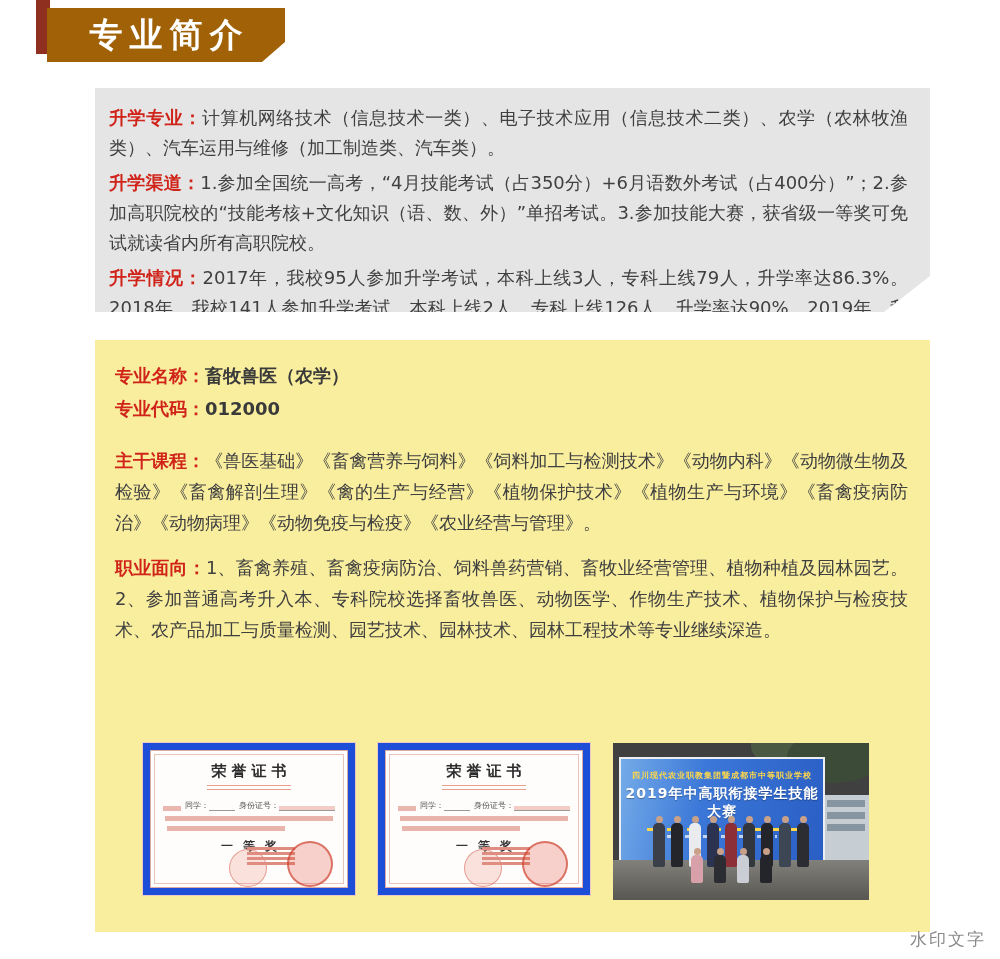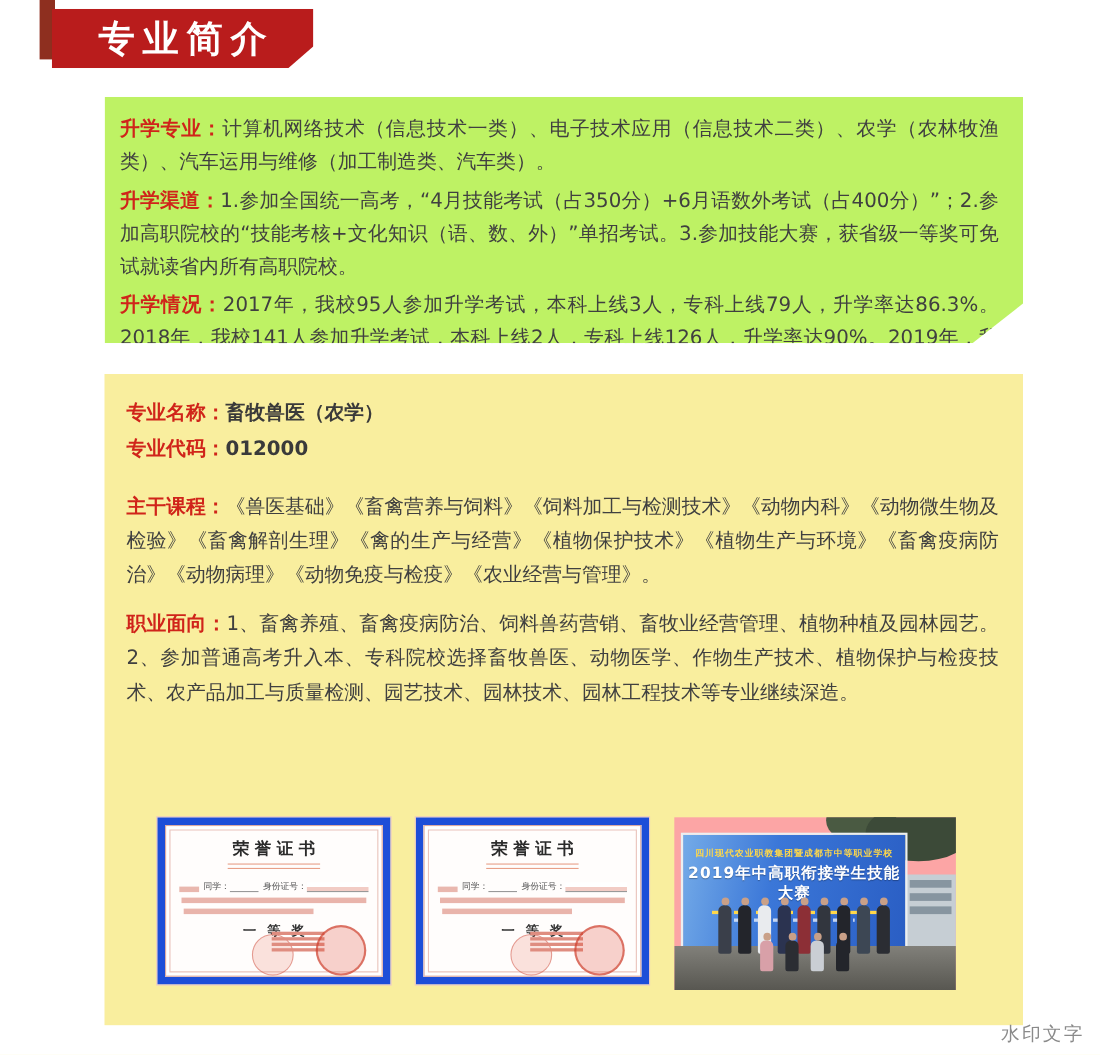--- a/index.html
+++ b/index.html
@@ -5,29 +5,29 @@
   html,body{margin:0;padding:0;}
   body{
     width:1000px;height:959px;position:relative;overflow:hidden;
     background:#ffffff;
     font-family:"DejaVu Sans","Liberation Sans",sans-serif;
   }
   
   .ribbon-wrap{position:absolute;left:36px;top:0;}
   .ribbon-back{position:absolute;left:0;top:0;width:14px;height:54px;background:#8e2f1f;}
   .ribbon{
-    position:absolute;left:11px;top:8px;width:238px;height:54px;background:#b91c1c;
+    position:absolute;left:11px;top:8px;width:238px;height:54px;background:#a16207;
     clip-path:polygon(0 0,100% 0,100% calc(100% - 20px),calc(100% - 23px) 100%,0 100%);
     display:flex;align-items:center;justify-content:center;
     color:#fff;font-size:33px;font-weight:bold;letter-spacing:7px;text-indent:7px;
   }
   
   .pink-box{
     position:absolute;left:95px;top:88px;width:835px;height:224px;
-    background:#bef264;box-sizing:border-box;padding:15px 22px 0 14px;
+    background:#e5e5e5;box-sizing:border-box;padding:15px 22px 0 14px;
     clip-path:polygon(0 0,100% 0,100% calc(100% - 36px),calc(100% - 46px) 100%,0 100%);
   }
   .para{margin:0 0 5px 0;font-size:18px;line-height:30px;color:#404040;text-align:justify;}
   .lbl{color:#d0241a;font-weight:bold;}
   
   .yellow-box{
     position:absolute;left:95px;top:340px;width:835px;height:592px;
     background:#f9ee9e;box-sizing:border-box;padding:26px 22px 0 20px;position:absolute;
   }
   .field{margin:0 0 13px 0;font-size:18px;line-height:20px;color:#333;}
@@ -56,21 +56,21 @@
   .cert-body-line{height:5px;background:#e9b4ab;margin:5px auto 0;}
   .bl1{width:168px;}
   .bl2{width:118px;margin-left:16px;}
   .cert-award{margin-top:7px;font-size:12px;font-weight:bold;letter-spacing:10px;text-indent:10px;color:#333;}
   .seal{position:absolute;border-radius:50%;}
   .seal-1{left:78px;top:98px;width:36px;height:36px;background:rgba(231,126,110,.22);border:1px solid rgba(210,95,80,.55);}
   .seal-2{right:14px;top:90px;width:42px;height:42px;background:rgba(226,80,62,.26);border:2px solid rgba(205,62,45,.65);}
   .seal-text{position:absolute;right:52px;top:96px;width:48px;}
   .seal-text i{display:block;height:3px;background:#df8d80;margin-bottom:2px;}
   
-  .photo{position:relative;width:256px;height:157px;background:#fca5a5;overflow:hidden;}
+  .photo{position:relative;width:256px;height:157px;background:#404040;overflow:hidden;}
   .tree1{position:absolute;right:-14px;top:-12px;width:96px;height:52px;background:#3c4a38;border-radius:50%;}
   .tree2{position:absolute;right:54px;top:-18px;width:64px;height:42px;background:#4a5a42;border-radius:50%;}
   .bus{position:absolute;right:0;top:52px;width:46px;height:66px;background:#c6ced4;border-left:2px solid #9fa8ae;}
   .bus i{display:block;height:7px;background:#8795a0;margin:5px 4px 0 4px;}
   .billboard{
     position:absolute;left:6px;top:14px;width:206px;height:106px;
     background:linear-gradient(100deg,#74abe8 0%,#3b77d8 40%,#2a5ec4 100%);
     border:2px solid #eceff1;text-align:center;box-sizing:border-box;
   }
   .bb-line1{margin-top:11px;font-size:8px;font-weight:bold;color:#ffd84a;letter-spacing:1px;}

